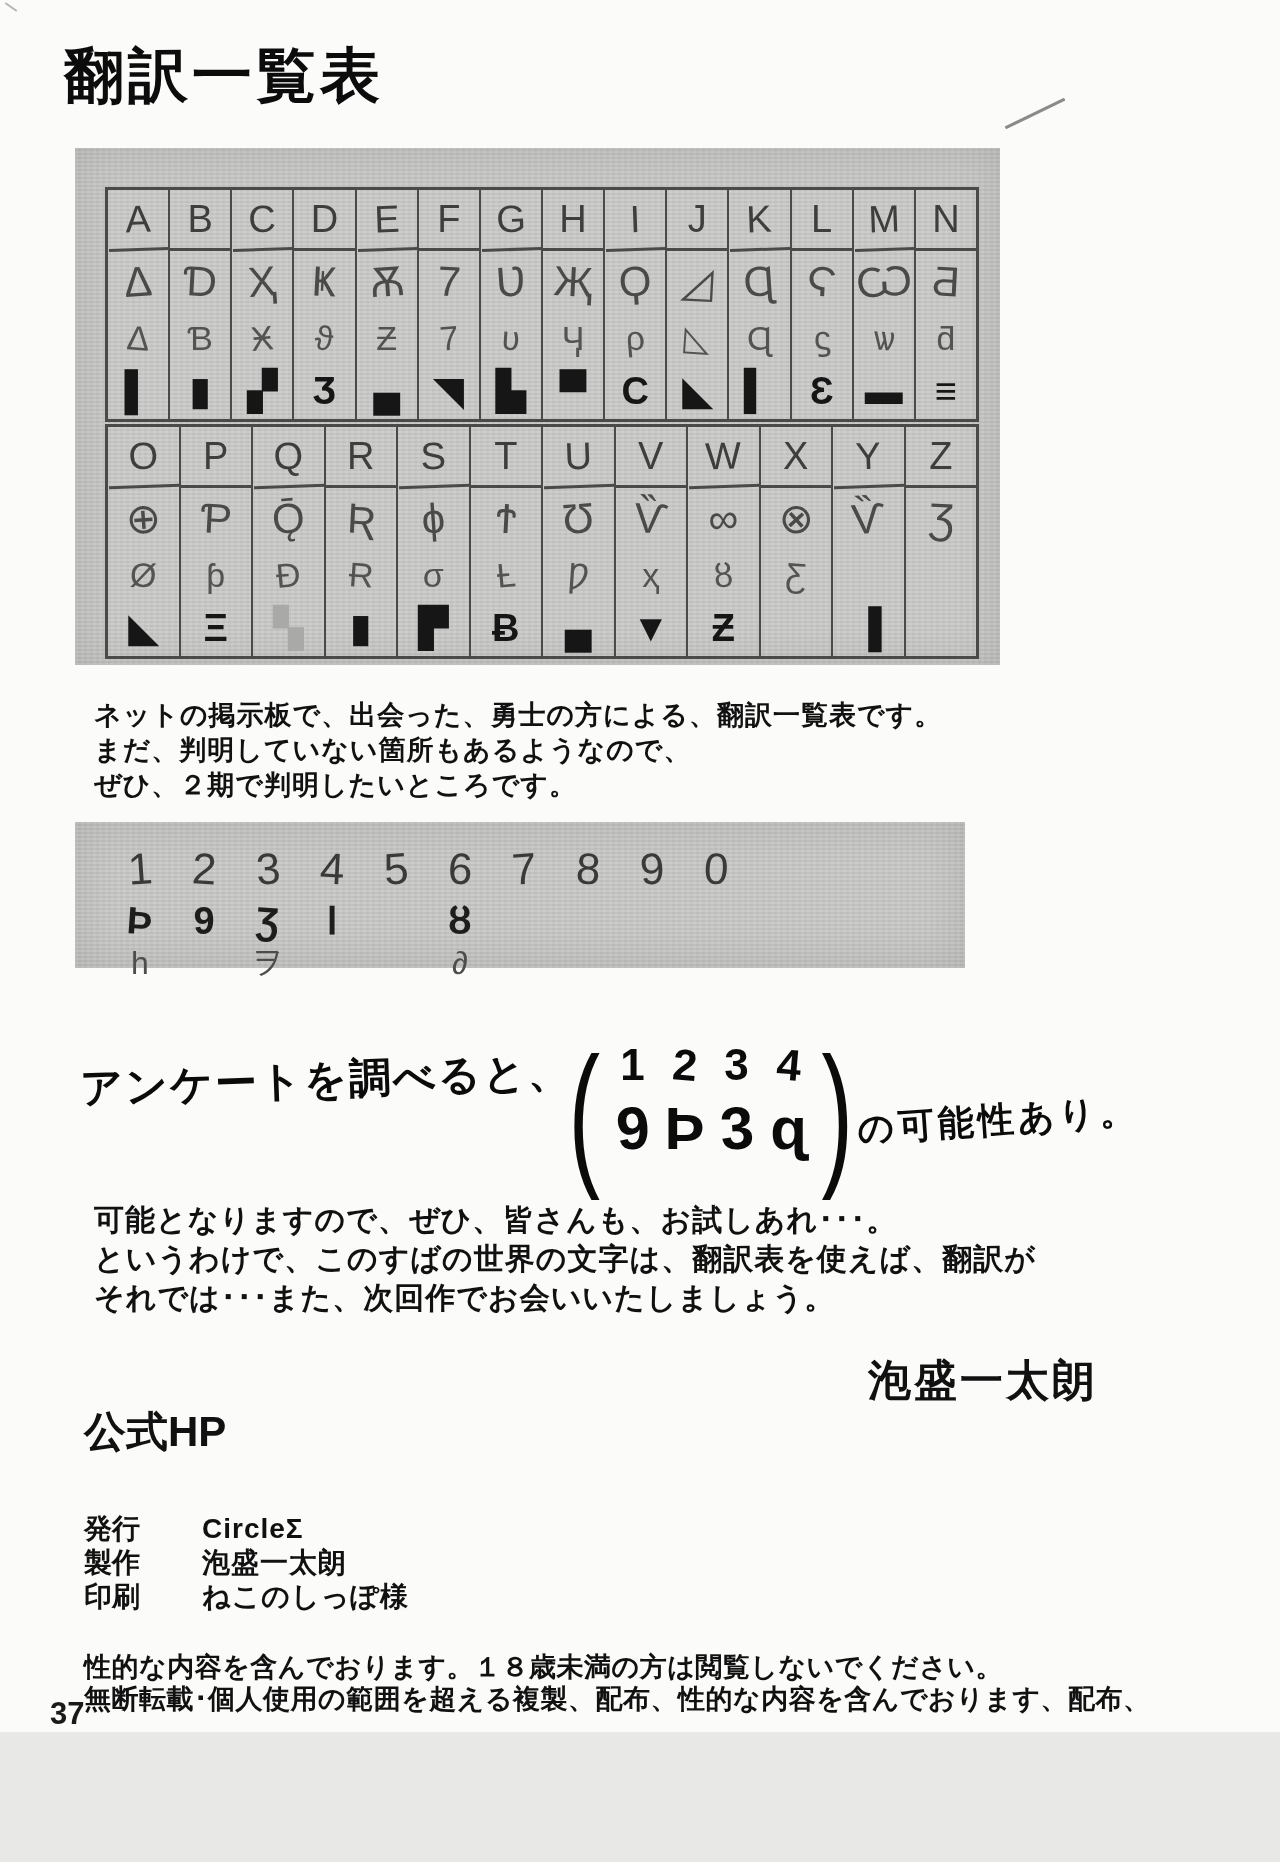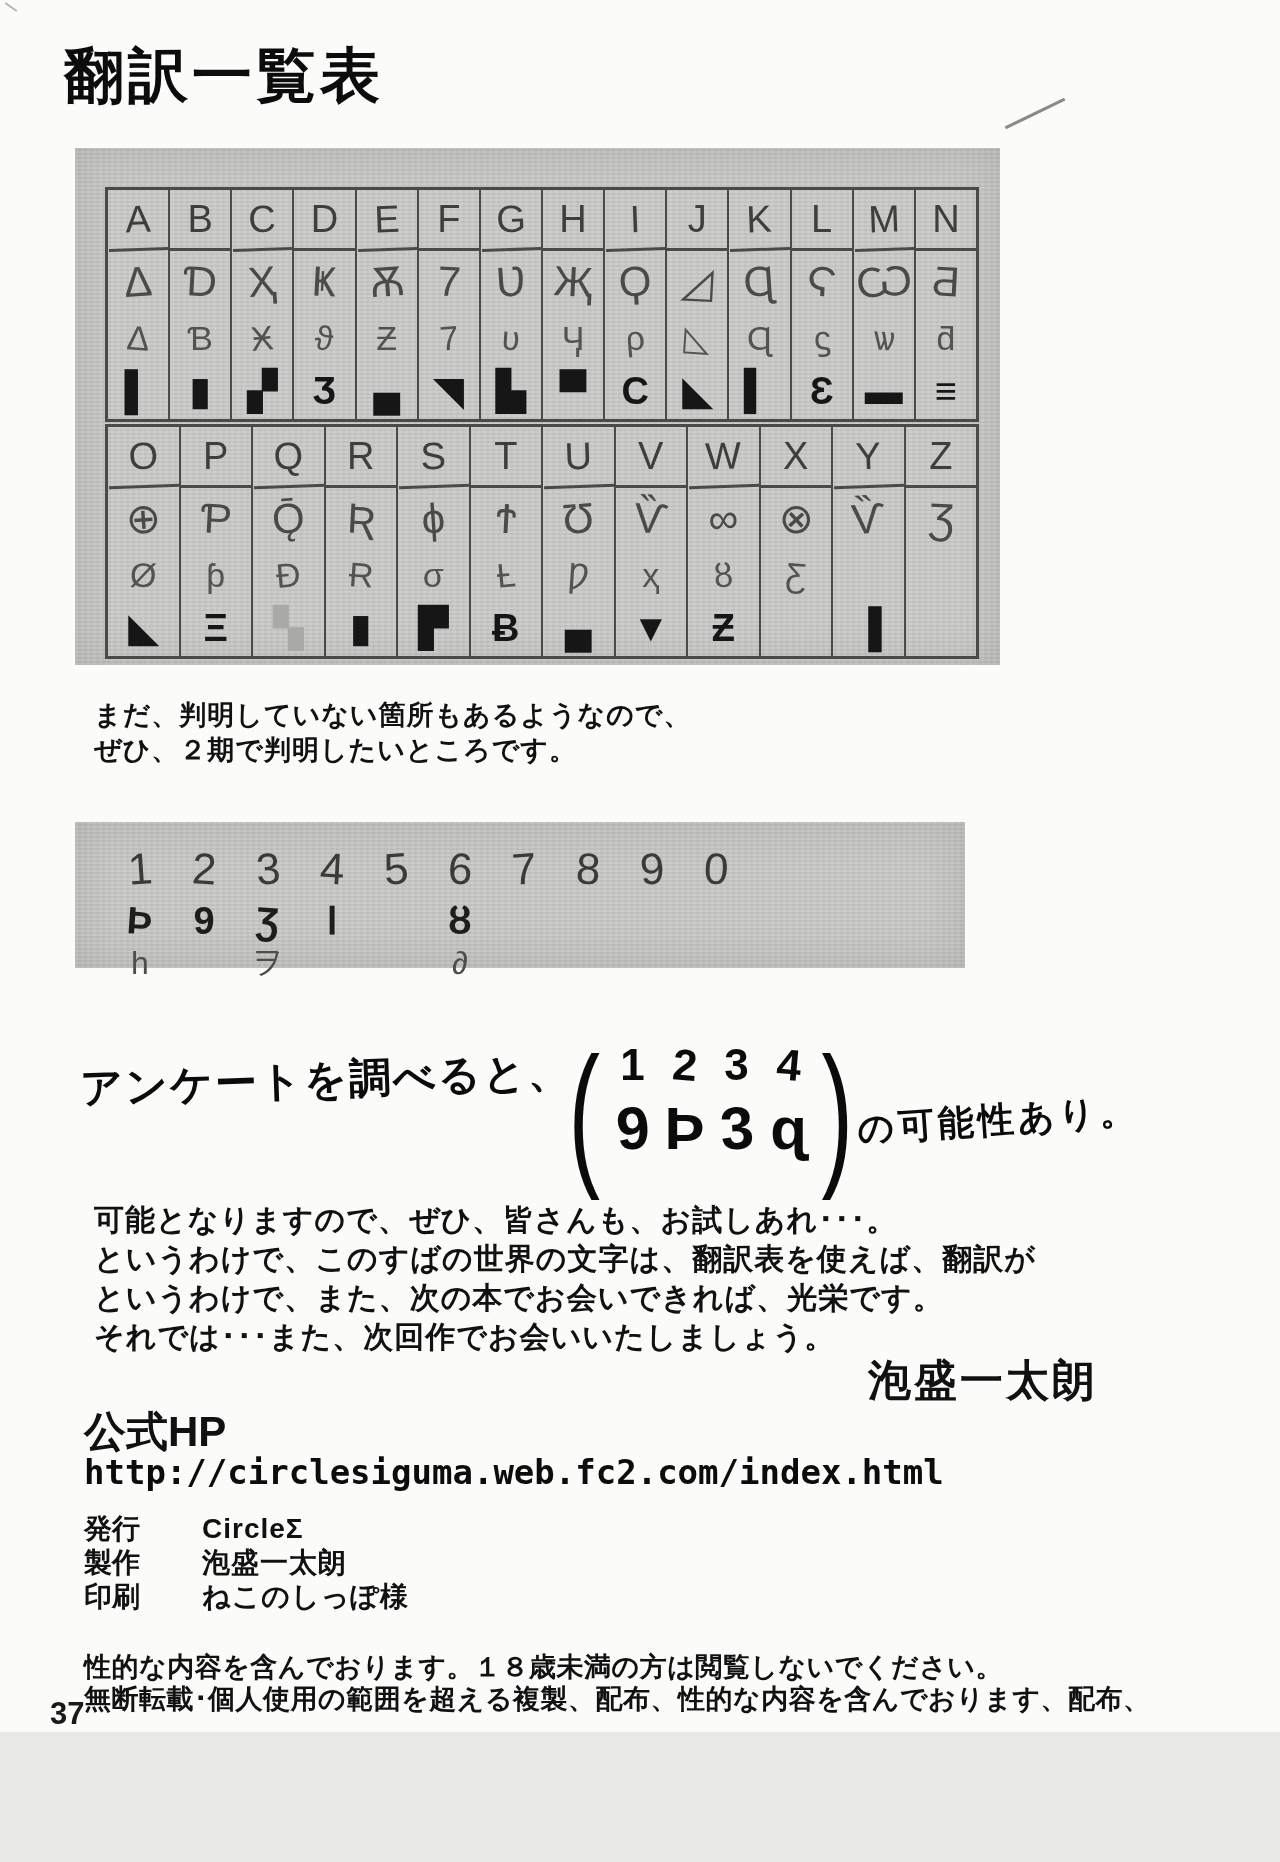--- a/index.html
+++ b/index.html
@@ -266,20 +266,21 @@
         <div class="gcol">
           <div class="gcell gletter">Z</div>
           <div class="gcell g1">Ʒ</div>
           <div class="gcell g2"></div>
           <div class="gcell gdark"></div>
         </div>
       </div>
   </div>
 
   <div class="note">
+      <div>ネットの掲示板で、出会った、勇士の方による、翻訳一覧表です。</div>
       <div>まだ、判明していない箇所もあるようなので、</div>
       <div>ぜひ、２期で判明したいところです。</div>
     </div>
 
   <div class="scan scan-numbers">
     <div class="numtable" style="left:33px;top:18px;">
         <div class="ncol">
           <div class="ndigit">1</div>
           <div class="npen">Þ</div>
           <div class="npencil">h</div>
@@ -349,27 +350,25 @@
           <div>ɋ</div>
         </span>
     </span>
     <span class="paren">)</span>
     <span class="annot-suffix">の可能性あり。</span>
   </div>
 
   <div class="para">
       <div>可能となりますので、ぜひ、皆さんも、お試しあれ･･･。</div>
       <div>というわけで、このすばの世界の文字は、翻訳表を使えば、翻訳が</div>
-      <div>というわけで、また、次の本でお会いできれば、光栄です。</div>
       <div>それでは･･･また、次回作でお会いいたしましょう。</div>
     </div>
 
   <div class="author">泡盛一太朗</div>
   <div class="hp-label">公式HP</div>
-  <div class="url">http://circlesiguma.web.fc2.com/index.html</div>
 
   <div class="colophon">
       <div class="crow">
         <span class="clabel">発行</span>
         <span class="cvalue">CircleΣ</span>
       </div>
       <div class="crow">
         <span class="clabel">製作</span>
         <span class="cvalue">泡盛一太朗</span>
       </div>

